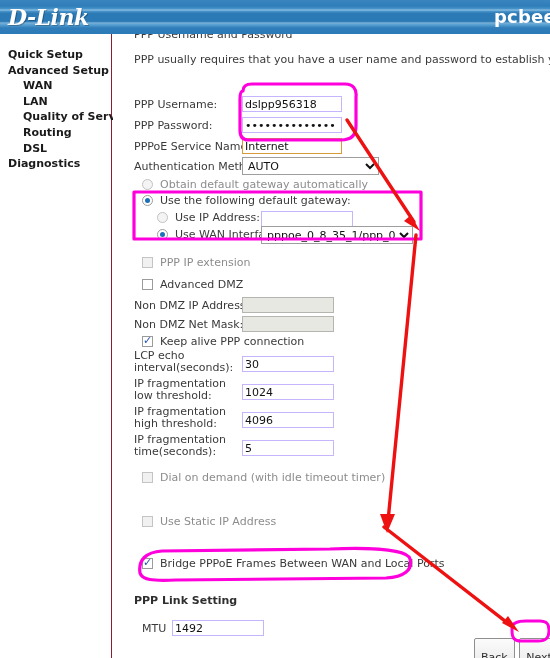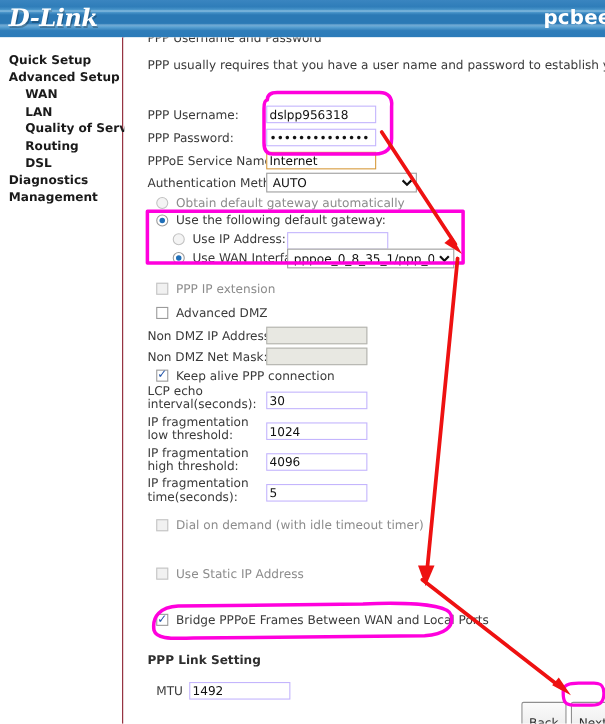--- a/index.html
+++ b/index.html
@@ -264,21 +264,20 @@
 <div id="sidebar">
   <div id="nav">
     <div class="nav-item">Quick Setup</div>
     <div class="nav-item">Advanced Setup</div>
     <div class="nav-item child">WAN</div>
     <div class="nav-item child">LAN</div>
     <div class="nav-item child">Quality of Service</div>
     <div class="nav-item child">Routing</div>
     <div class="nav-item child">DSL</div>
     <div class="nav-item">Diagnostics</div>
-    <div class="nav-item">Management</div>
   </div>
 </div>
 
 <div id="content">
 
   <div id="section-title">PPP Username and Password</div>
   <div id="intro-text">PPP usually requires that you have a user name and password to establish your connection. In the box</div>
 
   <div class="field-row" style="top:62px;">
     <span class="field-label">PPP Username:</span>

